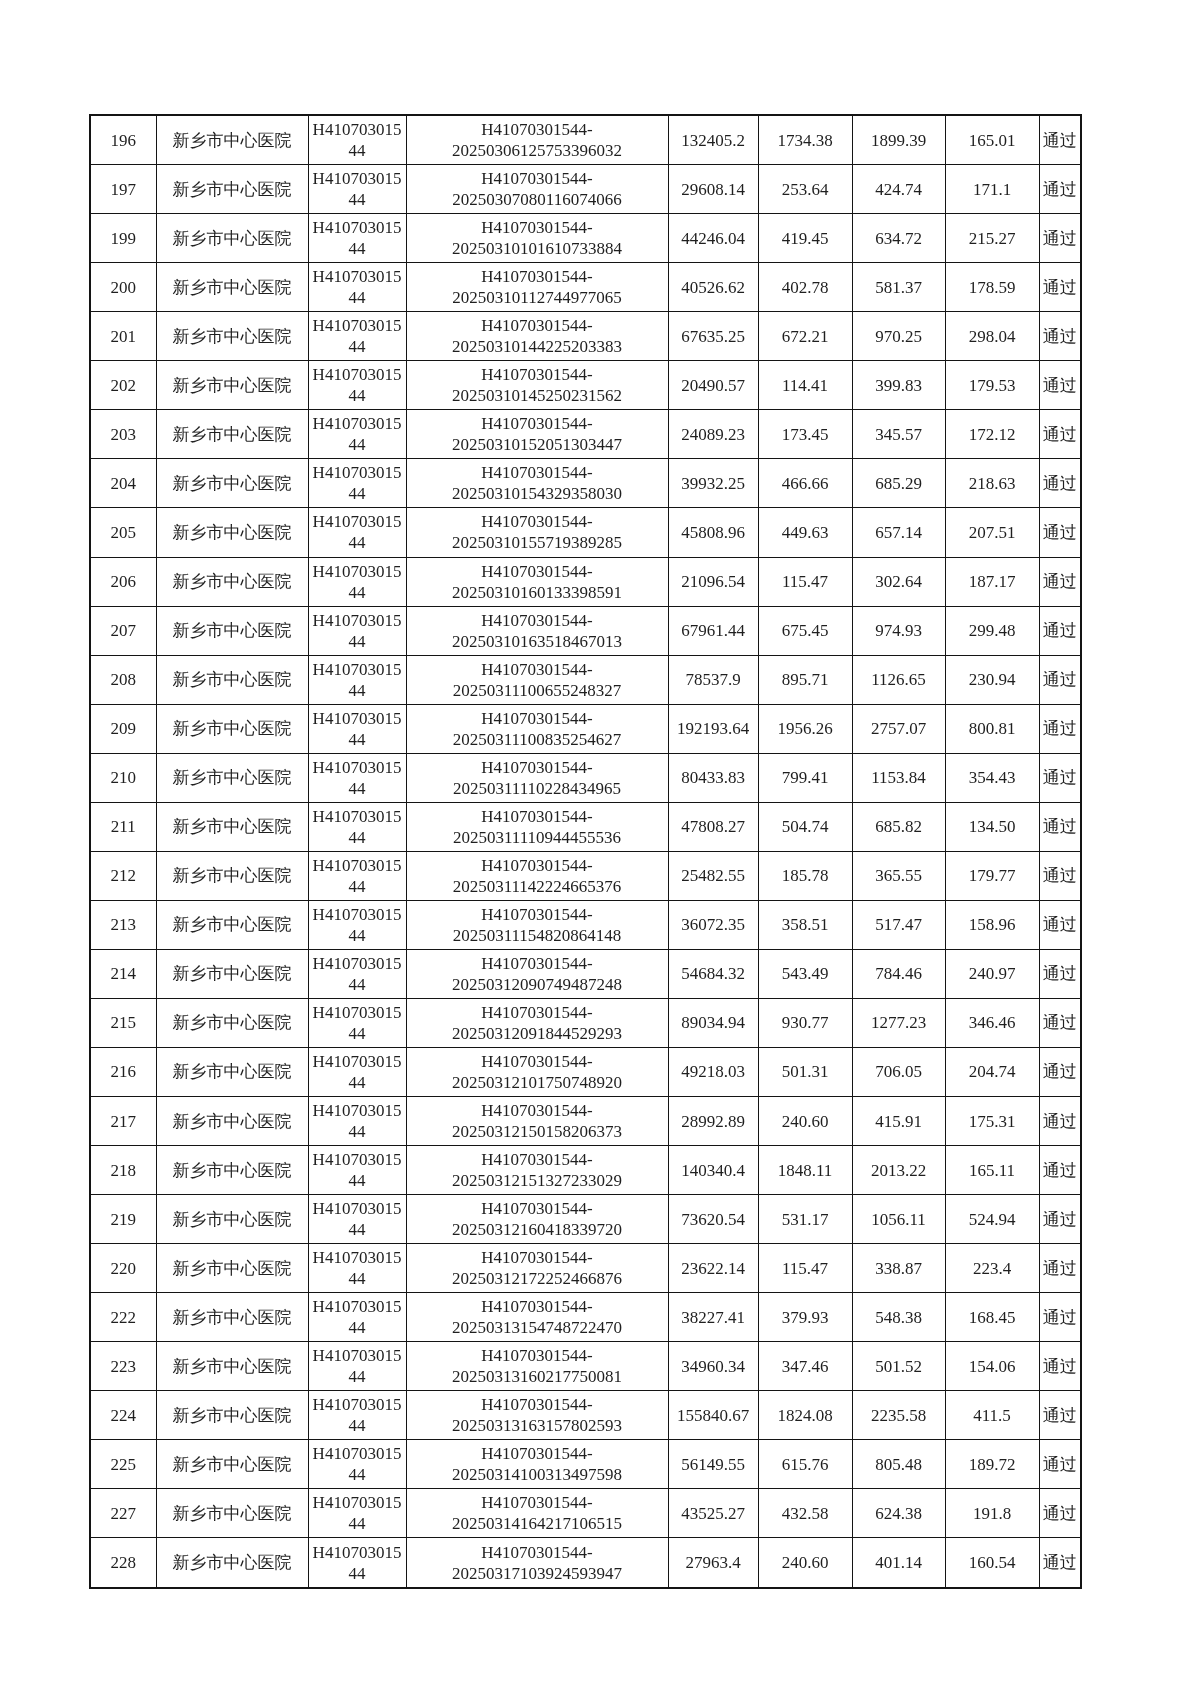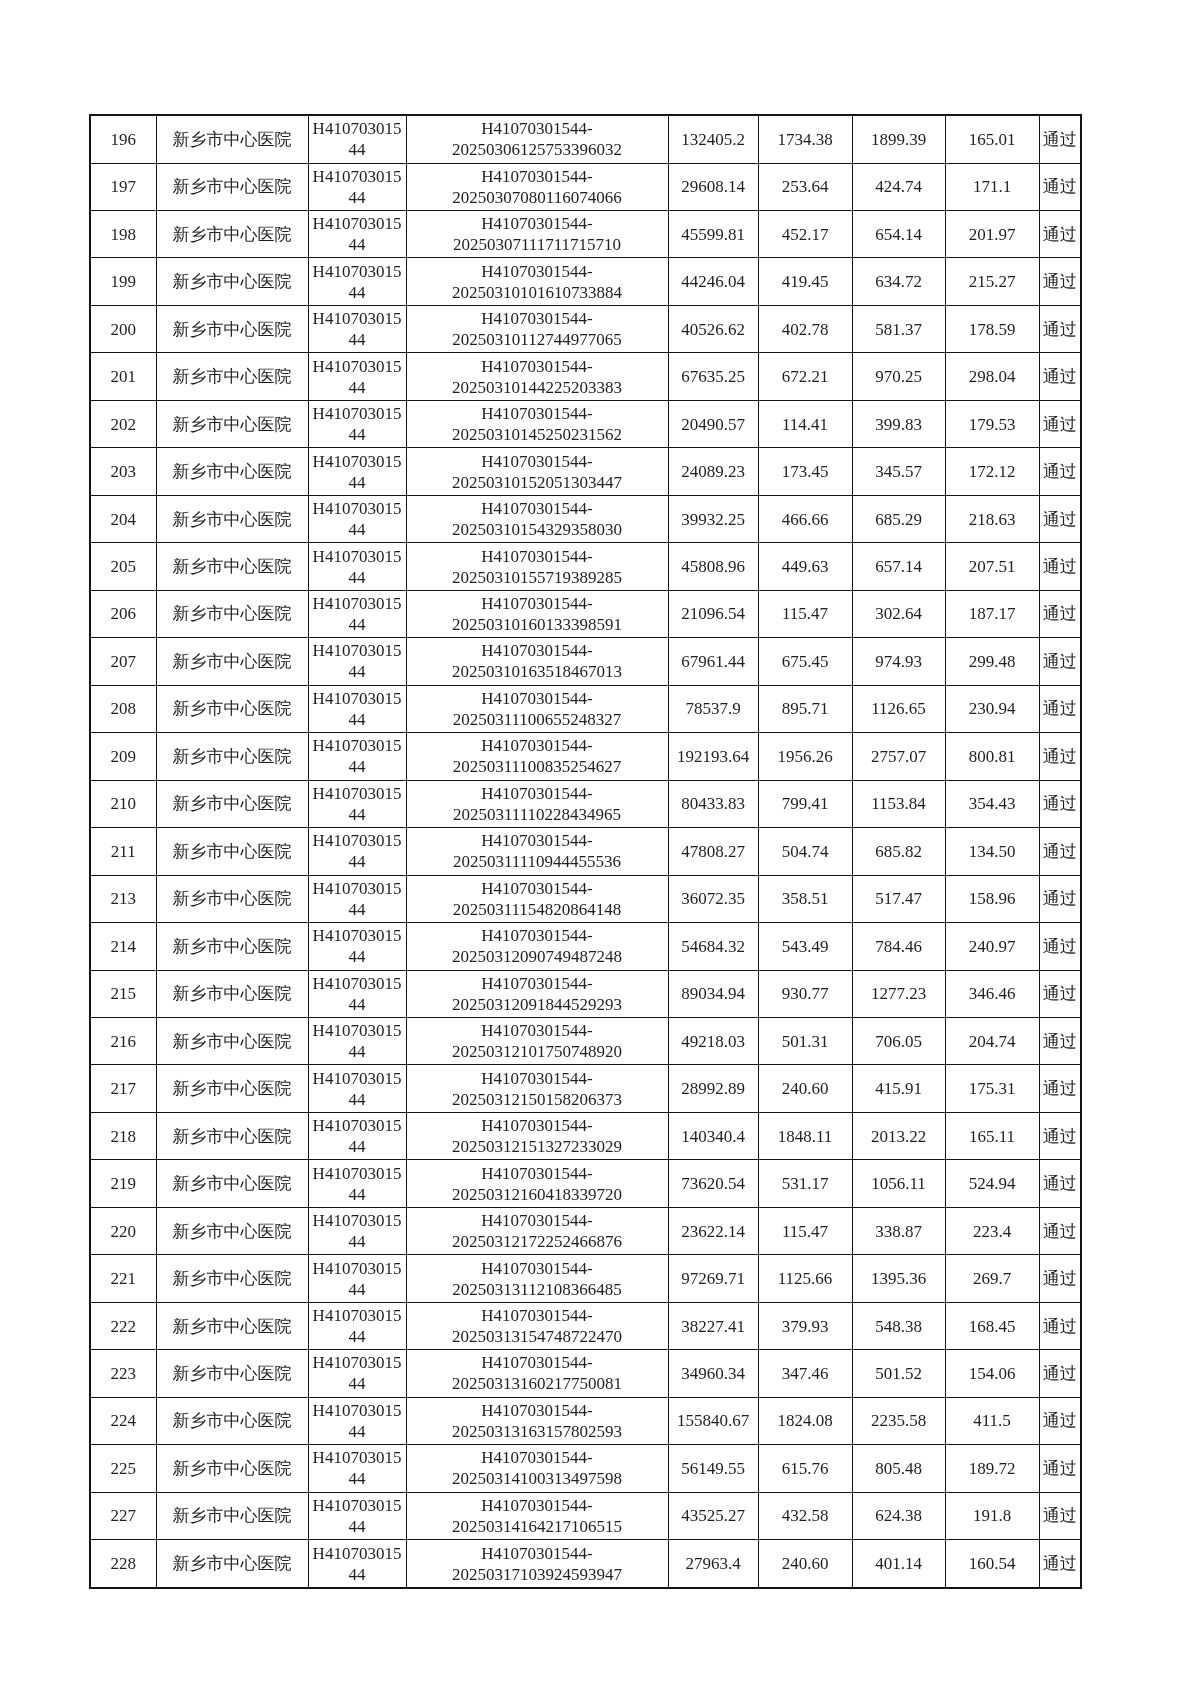--- a/index.html
+++ b/index.html
@@ -78,33 +78,20 @@
 44</td>
     <td class="pre">H41070301544-
 20250307080116074066</td>
     <td>29608.14</td>
     <td>253.64</td>
     <td>424.74</td>
     <td>171.1</td>
     <td>通过</td>
   </tr>
 
-  <tr>
-    <td>198</td>
-    <td>新乡市中心医院</td>
-    <td class="pre">H410703015
-44</td>
-    <td class="pre">H41070301544-
-20250307111711715710</td>
-    <td>45599.81</td>
-    <td>452.17</td>
-    <td>654.14</td>
-    <td>201.97</td>
-    <td>通过</td>
-  </tr>
 
   <tr>
     <td>199</td>
     <td>新乡市中心医院</td>
     <td class="pre">H410703015
 44</td>
     <td class="pre">H41070301544-
 20250310101610733884</td>
     <td>44246.04</td>
     <td>419.45</td>
@@ -274,20 +261,33 @@
 44</td>
     <td class="pre">H41070301544-
 20250311110944455536</td>
     <td>47808.27</td>
     <td>504.74</td>
     <td>685.82</td>
     <td>134.50</td>
     <td>通过</td>
   </tr>
 
+  <tr>
+    <td>212</td>
+    <td>新乡市中心医院</td>
+    <td class="pre">H410703015
+44</td>
+    <td class="pre">H41070301544-
+20250311142224665376</td>
+    <td>25482.55</td>
+    <td>185.78</td>
+    <td>365.55</td>
+    <td>179.77</td>
+    <td>通过</td>
+  </tr>
 
   <tr>
     <td>213</td>
     <td>新乡市中心医院</td>
     <td class="pre">H410703015
 44</td>
     <td class="pre">H41070301544-
 20250311154820864148</td>
     <td>36072.35</td>
     <td>358.51</td>
@@ -387,33 +387,20 @@
 44</td>
     <td class="pre">H41070301544-
 20250312172252466876</td>
     <td>23622.14</td>
     <td>115.47</td>
     <td>338.87</td>
     <td>223.4</td>
     <td>通过</td>
   </tr>
 
-  <tr>
-    <td>221</td>
-    <td>新乡市中心医院</td>
-    <td class="pre">H410703015
-44</td>
-    <td class="pre">H41070301544-
-20250313112108366485</td>
-    <td>97269.71</td>
-    <td>1125.66</td>
-    <td>1395.36</td>
-    <td>269.7</td>
-    <td>通过</td>
-  </tr>
 
   <tr>
     <td>222</td>
     <td>新乡市中心医院</td>
     <td class="pre">H410703015
 44</td>
     <td class="pre">H41070301544-
 20250313154748722470</td>
     <td>38227.41</td>
     <td>379.93</td>

